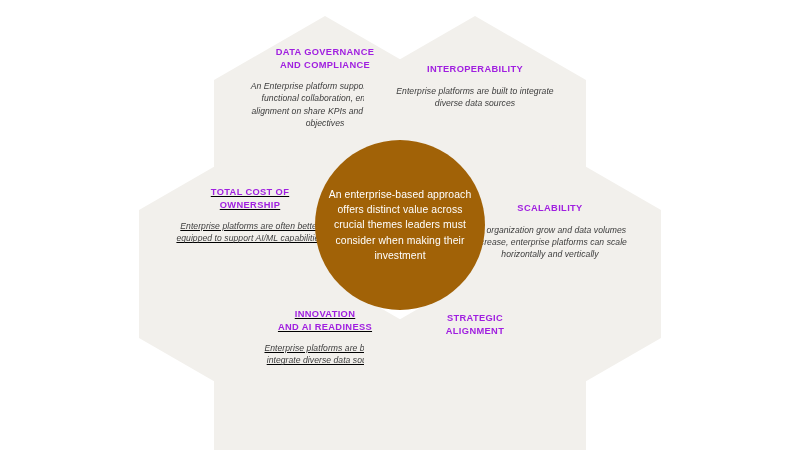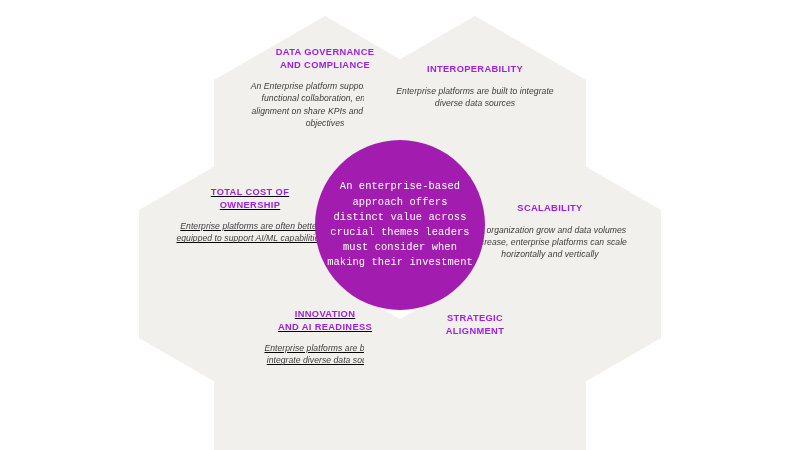--- a/index.html
+++ b/index.html
@@ -81,26 +81,25 @@
   #hex-scalability .hex-inner { width: 162px; }
 
   
   #core {
     position: absolute;
     left: 315px;
     top: 140px;
     width: 170px;
     height: 170px;
     border-radius: 50%;
-    background: #a21caf;
+    background: #a16207;
     display: flex;
     align-items: center;
     justify-content: center;
     z-index: 5;
-    font-family: Liberation Mono, monospace;
   }
   #core-text {
     width: 150px;
     text-align: center;
     color: #ffffff;
     font-size: 10.4px;
     line-height: 15.2px;
     letter-spacing: 0.1px;
   }
 </style>

